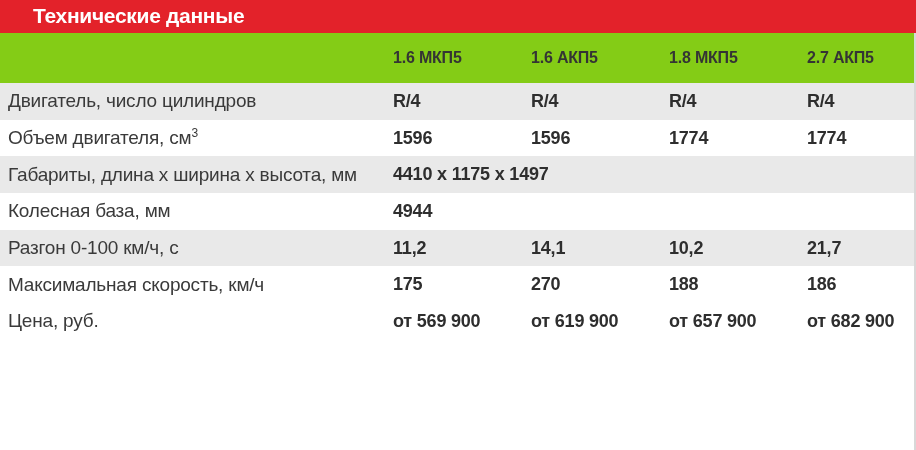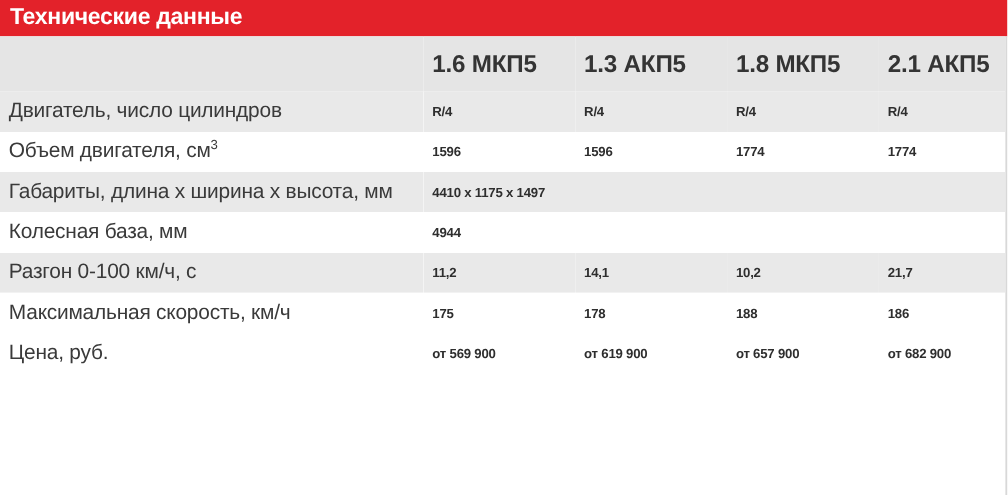--- a/index.html
+++ b/index.html
@@ -25,64 +25,65 @@
     align-items: center;
     box-sizing: border-box;
     padding-left: 9px;
   }
   .title-bar .title-text {
     color: #ffffff;
     font-size: 21px;
     font-weight: bold;
     letter-spacing: -0.3px;
     padding-bottom: 2px;
+    margin-left: 24px;
   }
   .table-wrap {
     width: 916px;
     height: 417px;
     border-right: 2px solid #d8d8d8;
     box-sizing: border-box;
   }
   table.specs {
     width: 914px;
     border-collapse: collapse;
     table-layout: fixed;
   }
   col.c-label { width: 385px; }
   col.c-val   { width: 138px; }
   col.c-val-last { width: auto; }
   thead th {
     height: 50px;
     text-align: left;
     vertical-align: middle;
-    font-size: 22px;
+    font-size: 16px;
     font-weight: bold;
     color: #343434;
     letter-spacing: -0.2px;
     padding: 0 0 0 8px;
-    background: #e5e5e5;
+    background: #84cc16;
   }
   tbody tr { height: 36.7px; }
   tbody tr.stripe td { background: #e9e9e9; }
   tbody td {
     vertical-align: middle;
     padding: 0 0 0 8px;
     font-size: 19px;
     letter-spacing: -0.2px;
     white-space: nowrap;
     overflow: hidden;
   }
   td.row-label {
     color: #3a3a3a;
     font-weight: normal;
   }
   td.row-value {
     color: #2e2e2e;
     font-weight: bold;
-    font-size: 12px;
+    font-size: 18px;
   }
   td.row-label sup {
     font-size: 12px;
     line-height: 0;
   }
 </style>
 </head>
 <body>
 
 <div class="page" style="--accent: #e3222a;">
@@ -95,23 +96,23 @@
         <col class="c-label">
         <col class="c-val">
         <col class="c-val">
         <col class="c-val">
         <col class="c-val-last">
       </colgroup>
       <thead>
         <tr>
             <th></th>
             <th>1.6 МКП5</th>
-            <th>1.3 АКП5</th>
+            <th>1.6 АКП5</th>
             <th>1.8 МКП5</th>
-            <th>2.1 АКП5</th>
+            <th>2.7 АКП5</th>
           </tr>
       </thead>
       <tbody>
           <tr class="stripe">
             <td class="row-label">Двигатель, число цилиндров</td>
             <td class="row-value">R/4</td>
             <td class="row-value">R/4</td>
             <td class="row-value">R/4</td>
             <td class="row-value">R/4</td>
           </tr>
@@ -133,21 +134,21 @@
           <tr class="stripe">
             <td class="row-label">Разгон 0-100 км/ч, с</td>
             <td class="row-value">11,2</td>
             <td class="row-value">14,1</td>
             <td class="row-value">10,2</td>
             <td class="row-value">21,7</td>
           </tr>
           <tr>
             <td class="row-label">Максимальная скорость, км/ч</td>
             <td class="row-value">175</td>
-            <td class="row-value">178</td>
+            <td class="row-value">270</td>
             <td class="row-value">188</td>
             <td class="row-value">186</td>
           </tr>
           <tr>
             <td class="row-label">Цена, руб.</td>
             <td class="row-value">от 569 900</td>
             <td class="row-value">от 619 900</td>
             <td class="row-value">от 657 900</td>
             <td class="row-value">от 682 900</td>
           </tr>

